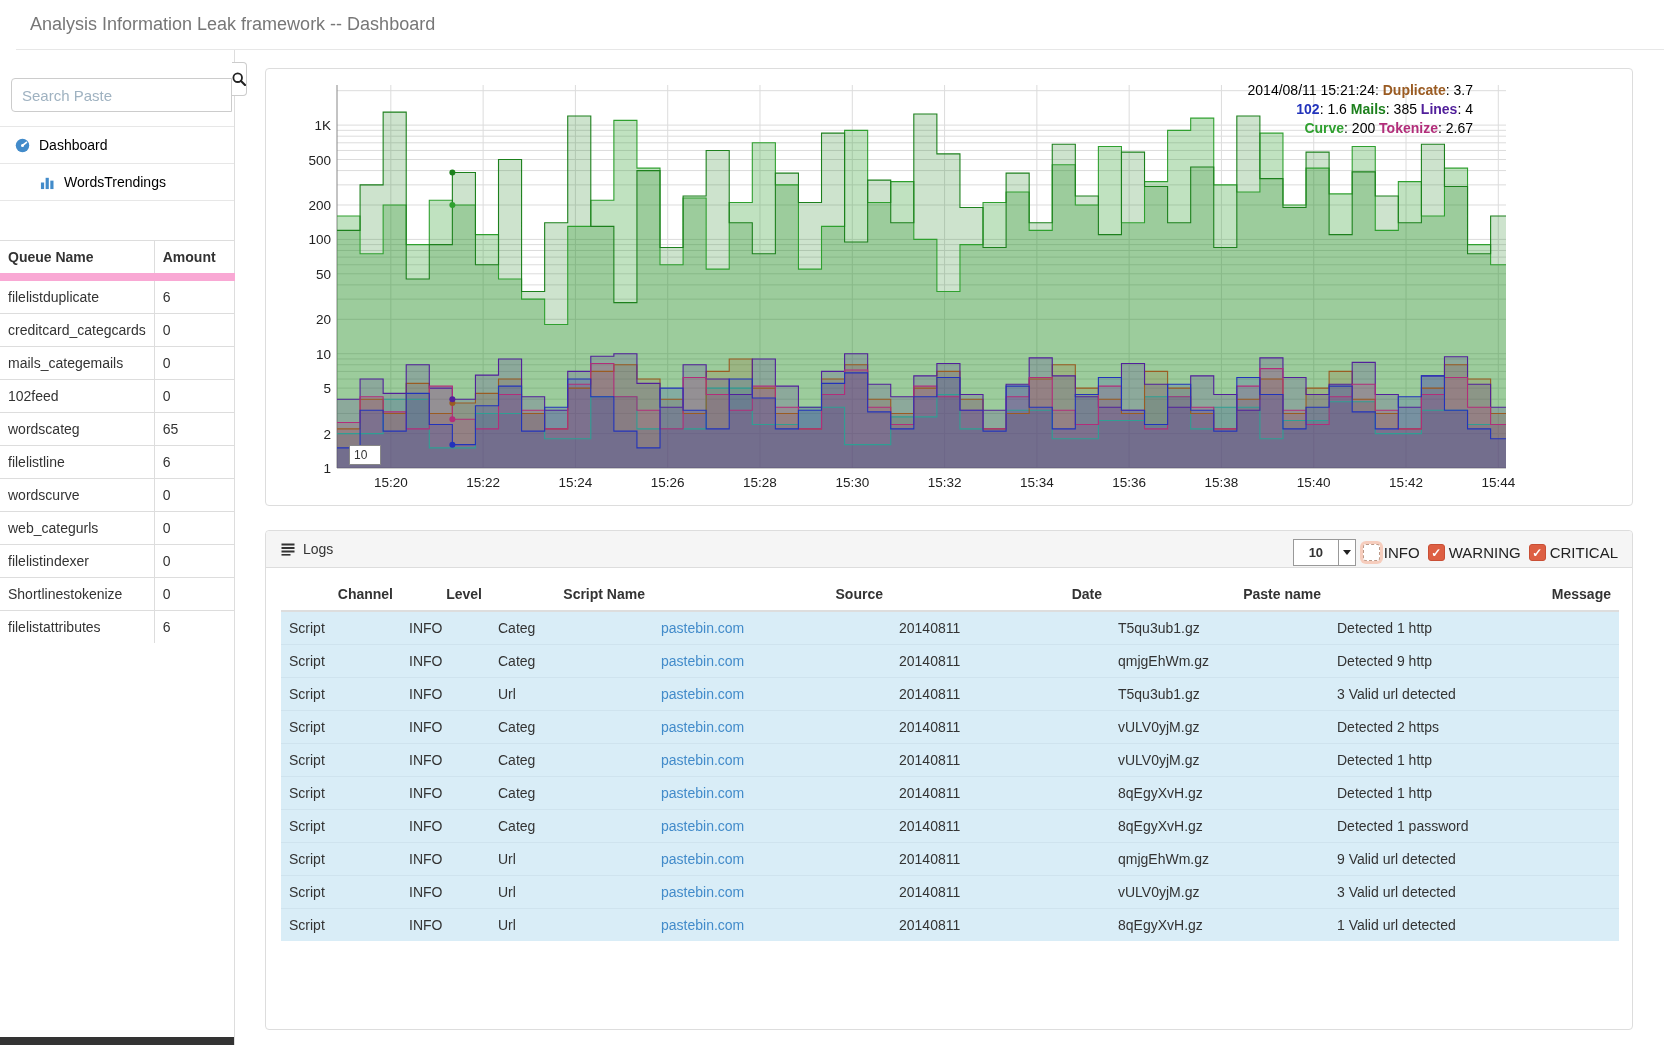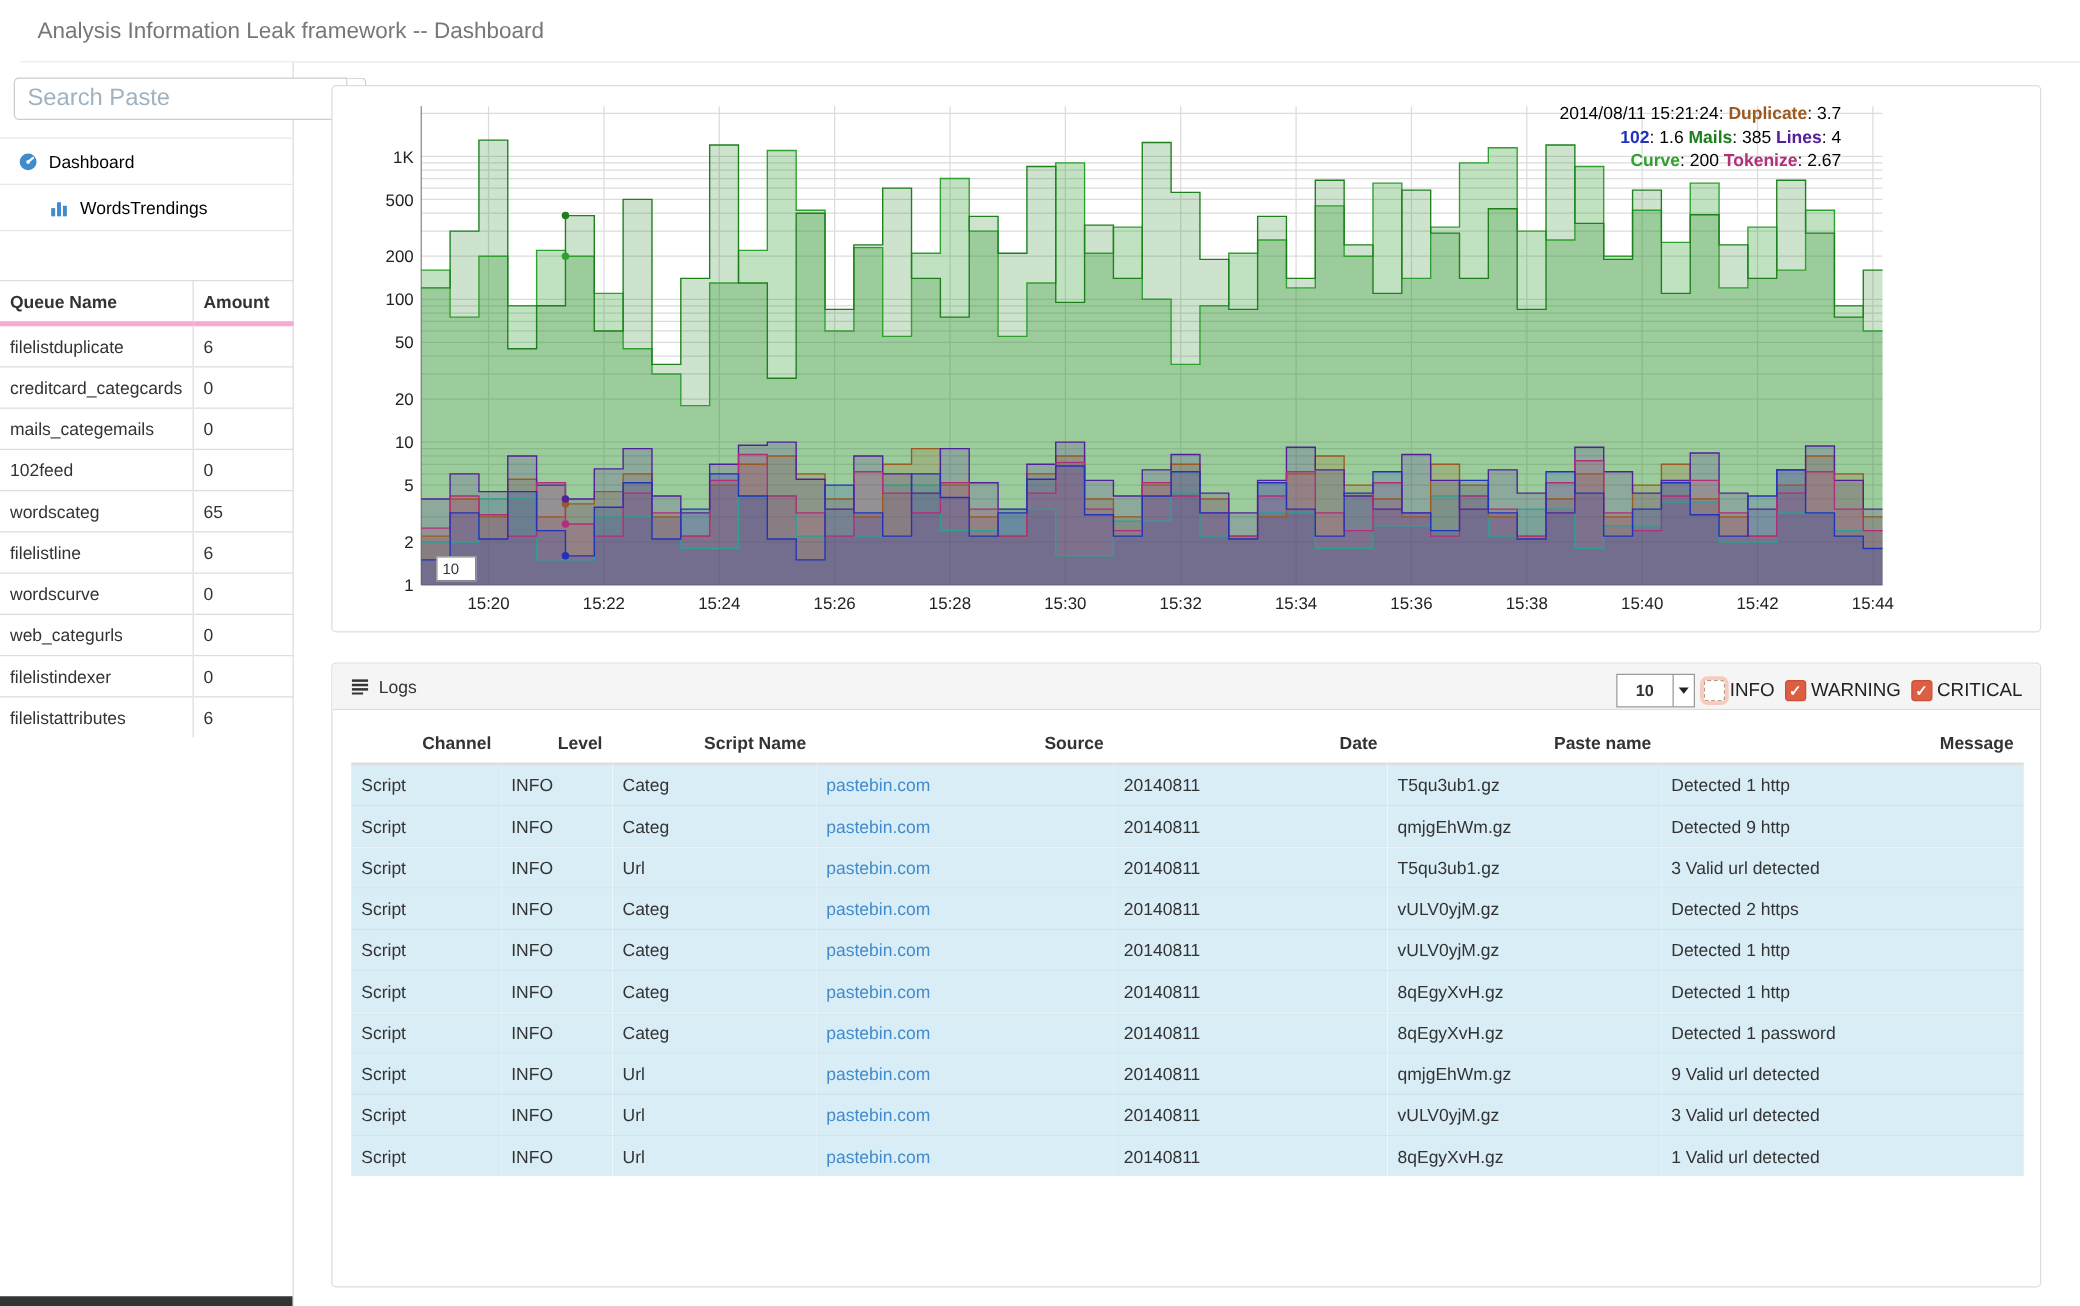--- a/index.html
+++ b/index.html
@@ -9,33 +9,33 @@
   
   .navbar { position:absolute; left:0; top:0; width:1664px; height:50px;
     background:#fff; border-bottom:1px solid #e7e7e7;margin-left:16px; }
   .navbar-title { padding:14px 14px; font-size:18px; color:#777; }
 
   
   .sidebar { position:absolute; left:0; top:50px; width:235px; height:995px;
     background:#fff; border-right:1px solid #ddd; }
   .search-group { display:flex; margin:12px 11px 14px 11px; }
   .search-group input { flex:1; height:34px; border:1px solid #ccc;
-    border-radius:4px 0 0 4px; padding:6px 10px; font-size:19px; color:#555; outline:none;
-    font-family:"Liberation Sans", sans-serif; }
+    border-radius:4px 0 0 4px; padding:6px 10px; font-size:15px; color:#555; outline:none;
+    font-family:"Liberation Sans", sans-serif;margin-top:16px; }
   .search-group input::placeholder { color:#9fb2c1; }
   .search-group button { width:40px; height:34px; background:#fff; border:1px solid #ccc;
     border-left:none; border-radius:0 4px 4px 0; cursor:pointer; display:flex;
     align-items:center; justify-content:center; }
   .side-nav { margin-top:2px; }
   .nav-item { display:flex; align-items:center; gap:9px; padding:10px 15px;
     color:#000000; text-decoration:none; border-top:1px solid #e7e7e7; font-size:14px; }
   .nav-item:last-child { border-bottom:1px solid #e7e7e7;padding-left:40px; }
   .queue-table { width:235px; border-collapse:collapse; margin-top:39px; font-size:14px; }
   .queue-table th { text-align:left; font-weight:bold; padding:8px; border-top:1px solid #ddd;
-    border-bottom:4px solid #f9a8d4; }
+    border-bottom:8px solid #f9a8d4; }
   .queue-table td { padding:8px; border-top:1px solid #ddd; }
   .queue-table th:first-child, .queue-table td:first-child { width:147px; border-right:1px solid #ddd; }
   .sidebar-strip { position:absolute; left:0; bottom:0; width:234px; height:8px; background:#333; }
 
   
   .main { position:absolute; left:235px; top:50px; width:1429px; height:995px; overflow:hidden; }
   .panel { margin-left:30px; width:1368px; border:1px solid #ddd; border-radius:4px;
     background:#fff; }
   .panel-heading { background:#f5f5f5; border-bottom:1px solid #ddd;
     border-radius:4px 4px 0 0; padding:10px 15px; display:flex; align-items:center; gap:8px;
@@ -159,20 +159,24 @@
         <tr>
           <td>wordscurve</td>
           <td>0</td>
         </tr>
         <tr>
           <td>web_categurls</td>
           <td>0</td>
         </tr>
         <tr>
           <td>filelistindexer</td>
+          <td>0</td>
+        </tr>
+        <tr>
+          <td>Shortlinestokenize</td>
           <td>0</td>
         </tr>
         <tr>
           <td>filelistattributes</td>
           <td>6</td>
         </tr>
       </tbody>
   </table>
 
   <div class="sidebar-strip"></div>

